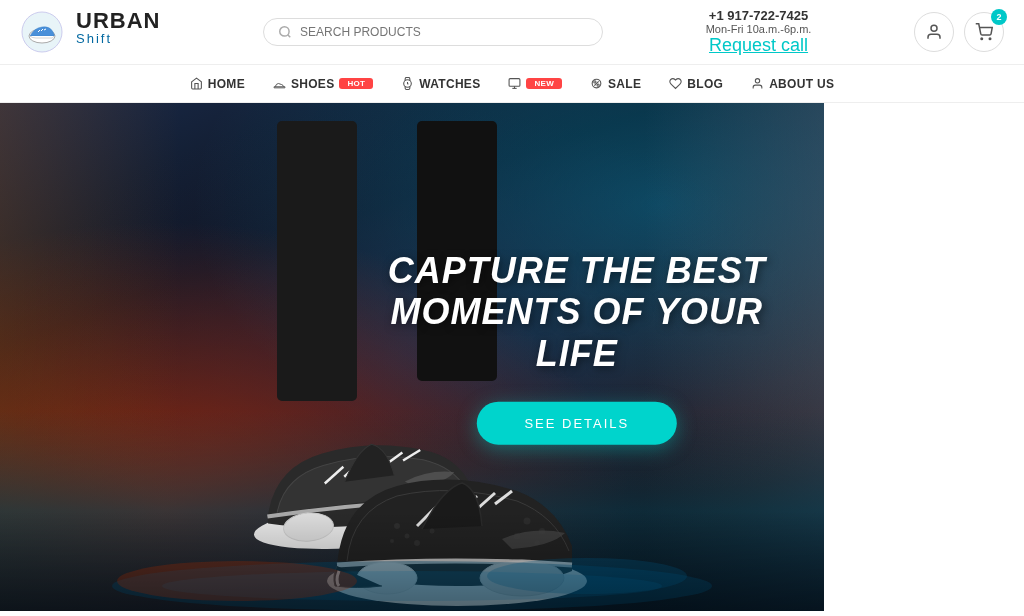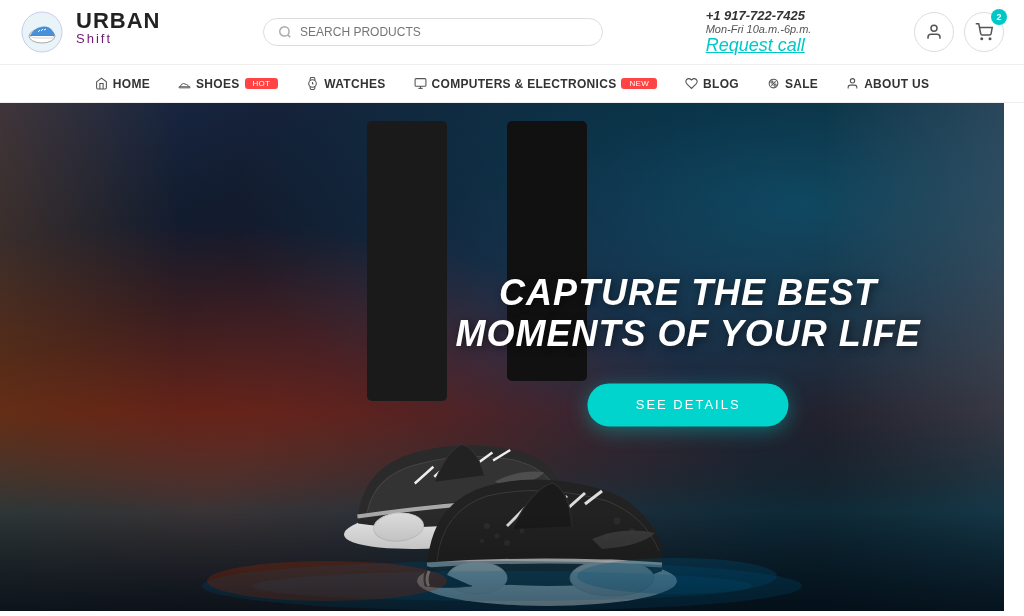--- a/index.html
+++ b/index.html
@@ -31,21 +31,21 @@
     }
     .logo-urban {
       font-size: 22px;
       font-weight: 900;
       color: #222;
       letter-spacing: 1px;
     }
     .logo-shift {
       font-size: 13px;
       font-weight: 400;
-      color: #701a75;
+      color: #0369a1;
       letter-spacing: 2px;
     }
 
     .search-bar {
       display: flex;
       align-items: flex-start;
       border: 1.5px solid #ddd;
       border-radius: 20px;
       padding: 6px 14px;
       width: 340px;
@@ -59,21 +59,21 @@
       width: 100%;
       background: transparent;
     }
     .search-icon-svg {
       color: #aaa;
       margin-right: 8px;
       flex-shrink: 0;
     }
 
     .header-contact {
-      font-style: italic;
+      text-align: center;
     }
     .header-phone {
       font-size: 13px;
       color: #333;
       font-weight: 600;
     }
     .header-hours {
       font-size: 11px;
       color: #555;
     }
@@ -136,33 +136,33 @@
       font-weight: 600;
       color: #333;
       cursor: pointer;
       height: 100%;
       text-transform: uppercase;
       letter-spacing: 0.3px;
       position: relative;
     }
     .nav-badge {
       font-size: 8px;
-      font-weight: 400;
+      font-weight: 700;
       padding: 1px 8px;
       border-radius: 3px;
       color: #fff;
       text-transform: uppercase;
     }
     .badge-hot { background: #ff4444; }
     .badge-new { background: #ff4444; }
 
     
     .hero {
       position: relative;
-      width: 1004px;
+      width: 824px;
       height: 508px;
       overflow: hidden;
       background: #701a75;
     }
     .hero-bg {
       width: 100%;
       height: 100%;
       background: 
         radial-gradient(ellipse at 20% 80%, rgba(255, 60, 0, 0.5) 0%, transparent 50%),
         radial-gradient(ellipse at 80% 20%, rgba(0, 150, 200, 0.4) 0%, transparent 50%),
@@ -322,39 +322,38 @@
     <span>WATCHES</span>
   </div>
 
 
   <div class="nav-item">
     <svg width="13" height="13" viewBox="0 0 24 24" fill="none" stroke="#555" stroke-width="2">
       <rect x="2" y="3" width="20" height="14" rx="2"></rect>
       <line x1="8" y1="21" x2="16" y2="21"></line>
       <line x1="12" y1="17" x2="12" y2="21"></line>
     </svg>
-    <span>COMPUTERS &amp; ELECTRONICS</span>
     <span class="nav-badge badge-new">NEW</span>
-  </div>
-
-  <div class="nav-item">
-    <svg width="13" height="13" viewBox="0 0 24 24" fill="none" stroke="#555" stroke-width="2">
-      <path d="M20.84 4.61a5.5 5.5 0 0 0-7.78 0L12 5.67l-1.06-1.06a5.5 5.5 0 0 0-7.78 7.78l1.06 1.06L12 21.23l7.78-7.78 1.06-1.06a5.5 5.5 0 0 0 0-7.78z"></path>
-    </svg>
-    <span>BLOG</span>
   </div>
 
   <div class="nav-item">
     <svg width="13" height="13" viewBox="0 0 24 24" fill="none" stroke="#555" stroke-width="2">
       <circle cx="9" cy="9" r="2"></circle>
         <circle cx="15" cy="15" r="2"></circle>
       <path d="M20 12a8 8 0 1 1-16 0 8 8 0 0 1 16 0z"></path>
       <line x1="8" y1="16" x2="16" y2="8"></line>
     </svg>
     <span>SALE</span>
+  </div>
+
+  <div class="nav-item">
+    <svg width="13" height="13" viewBox="0 0 24 24" fill="none" stroke="#555" stroke-width="2">
+      <path d="M20.84 4.61a5.5 5.5 0 0 0-7.78 0L12 5.67l-1.06-1.06a5.5 5.5 0 0 0-7.78 7.78l1.06 1.06L12 21.23l7.78-7.78 1.06-1.06a5.5 5.5 0 0 0 0-7.78z"></path>
+    </svg>
+    <span>BLOG</span>
   </div>
 
   <div class="nav-item">
     <svg width="13" height="13" viewBox="0 0 24 24" fill="none" stroke="#555" stroke-width="2">
       <path d="M20 21v-2a4 4 0 0 0-4-4H8a4 4 0 0 0-4 4v2"></path>
       <circle cx="12" cy="7" r="4"></circle>
     </svg>
     <span>ABOUT US</span>
   </div>
 </nav>

